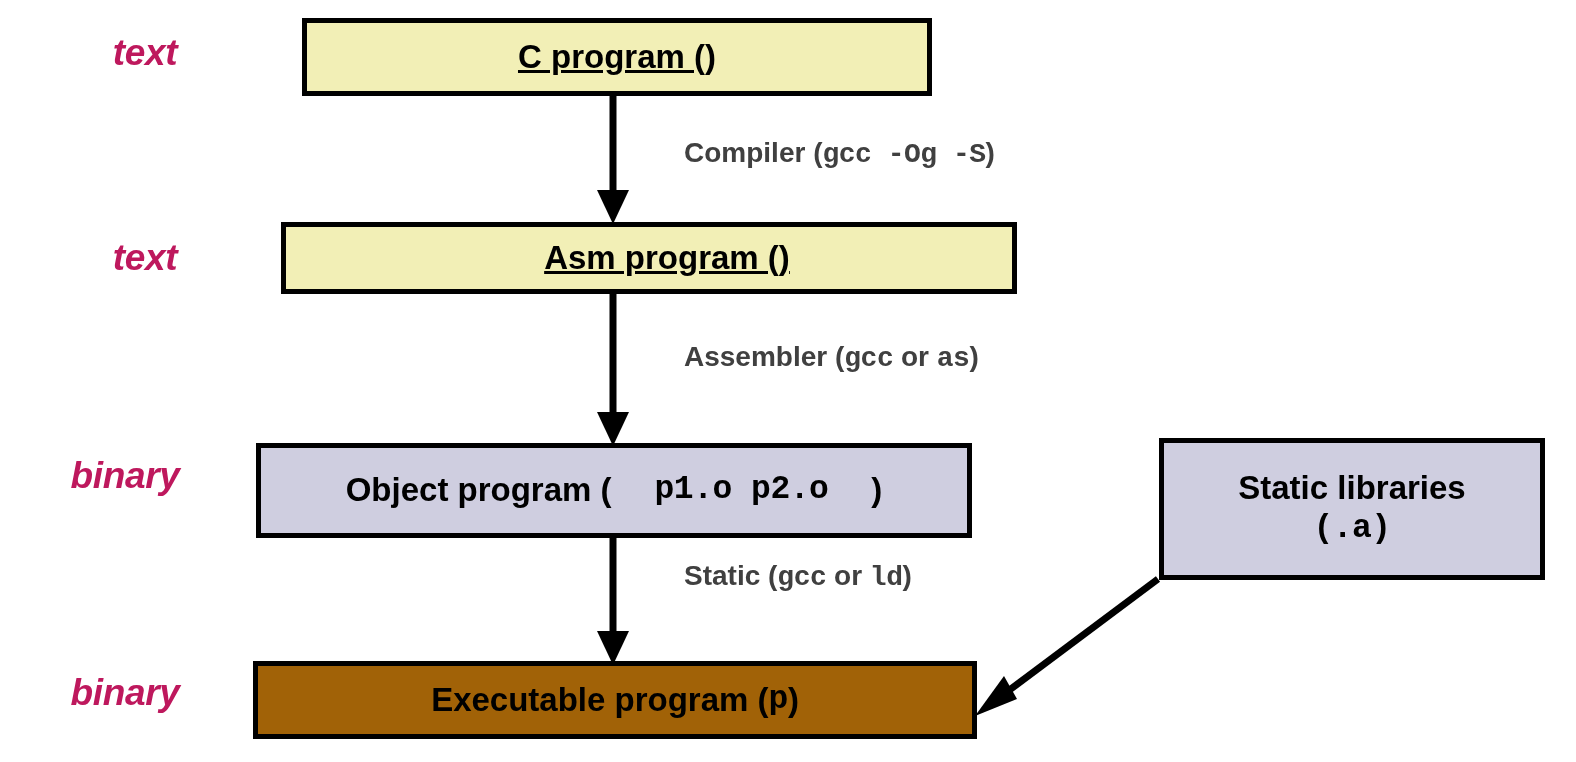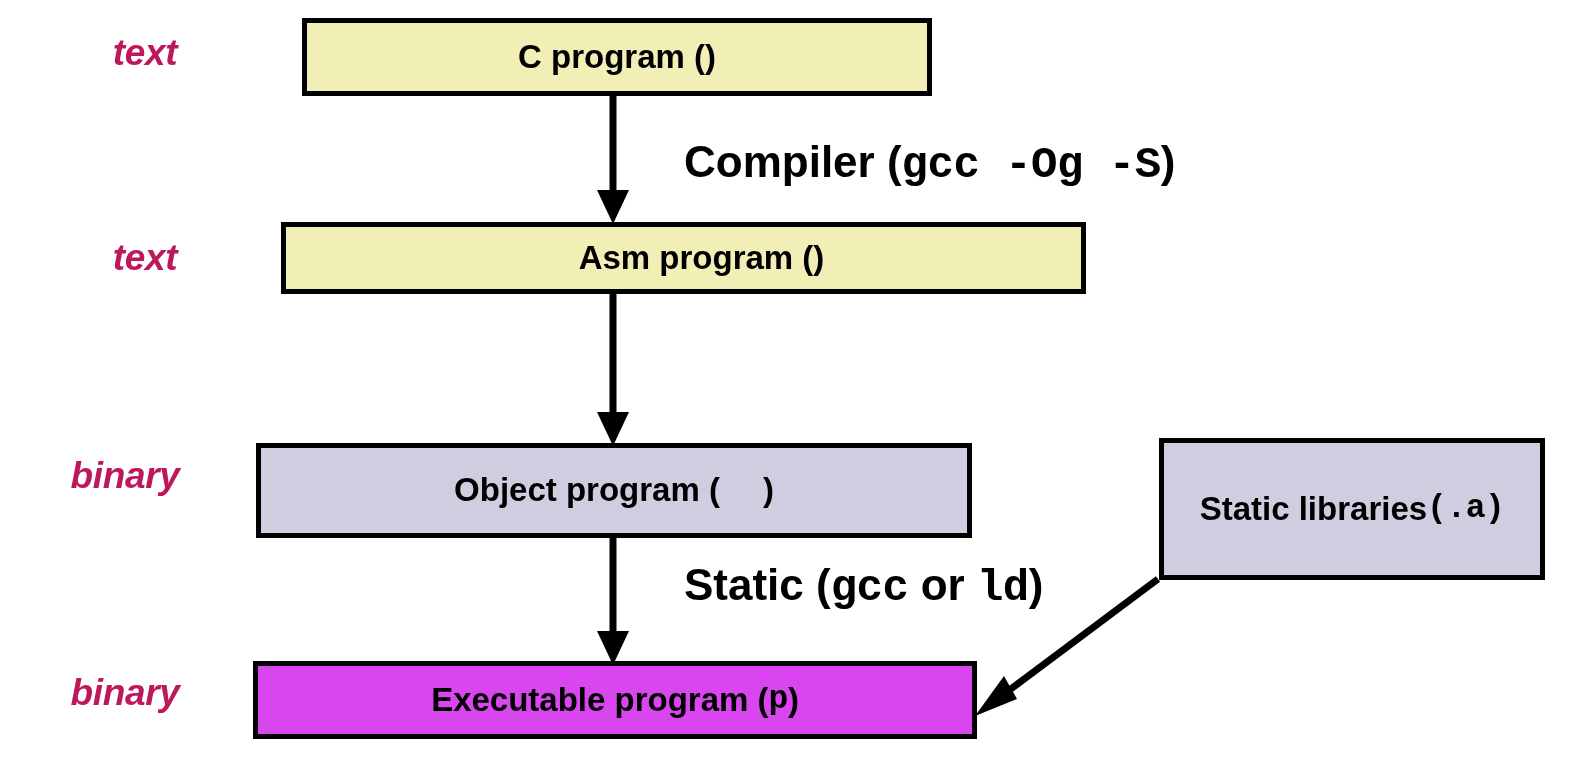--- a/index.html
+++ b/index.html
@@ -48,38 +48,38 @@
   }
   .node .mono {
     font-family: "Liberation Mono", monospace;
     font-weight: bold;
     letter-spacing: -0.5px;
   }
   .node .sans {
     font-family: "Liberation Sans", sans-serif;
     font-weight: bold;
   }
-  .node-source  { background: #F2EFB6; }
+  .node-source  { background: #F2EFB6; text-decoration: underline; }
   .node-object  { background: #CFCEE0; }
-  .node-exec    { background: #d946ef; }
+  .node-exec    { background: #a16207; }
 
   .node-stack {
     display: flex;
-    flex-direction: row;
+    flex-direction: column;
     align-items: center;
     justify-content: center;
     line-height: 1.24;
   }
 
   
   .edge-label {
     position: absolute;
-    font-size: 44px;
+    font-size: 28px;
     font-weight: bold;
-    color: #000000;
+    color: #404040;
     white-space: nowrap;
   }
   .edge-label .sans { font-family: "Liberation Sans", sans-serif; font-weight: bold; }
   .edge-label .mono { font-family: "Liberation Mono", monospace; font-weight: bold; letter-spacing: -0.5px;}
 
   
   #arrows {
     position: absolute;
     left: 0;
     top: 0;
@@ -122,45 +122,49 @@
 
   <div class="stage-label" style="left:20px; top:455px; width:210px;">binary</div>
 
   <div class="stage-label" style="left:20px; top:672px; width:210px;">binary</div>
 
   <div class="node node-source" style="left:302px; top:18px; width:630px; height:78px;">
     <span class="sans">C program (</span>
       <span class="sans">)</span>
   </div>
 
-  <div class="node node-source" style="left:281px; top:222px; width:805px; height:72px;padding-left:36px;">
+  <div class="node node-source" style="left:281px; top:222px; width:736px; height:72px;padding-left:36px;">
     <span class="sans">Asm program (</span>
       <span class="sans">)</span>
   </div>
 
   <div class="node node-object" style="left:256px; top:443px; width:716px; height:95px;gap:43px;">
     <span class="sans">Object program (</span>
+      <span class="mono">p1.o p2.o</span>
       <span class="sans">)</span>
   </div>
 
   <div class="node node-exec" style="left:253px; top:661px; width:724px; height:78px;">
     <span class="sans">Executable program (</span>
       <span class="mono">p</span>
       <span class="sans">)</span>
   </div>
 
   <div class="node node-object" style="left:1159px; top:438px; width:386px; height:142px;">
     <span class="node-stack">
       <span class="sans">Static libraries</span>
       <span class="mono">(.a)</span>
     </span>
   </div>
 
   <div class="edge-label" style="left:684px; top:137px;">
     <span class="sans">Compiler (</span><span class="mono">gcc -Og -S</span><span class="sans">)</span>
   </div>
 
+  <div class="edge-label" style="left:684px; top:341px;">
+    <span class="sans">Assembler (</span><span class="mono">gcc</span><span class="sans"> or </span><span class="mono">as</span><span class="sans">)</span>
+  </div>
 
   <div class="edge-label" style="left:684px; top:560px;">
     <span class="sans">Static (</span><span class="mono">gcc</span><span class="sans"> or </span><span class="mono">ld</span><span class="sans">)</span>
   </div>
 
 </div>
 
 </body></html>

